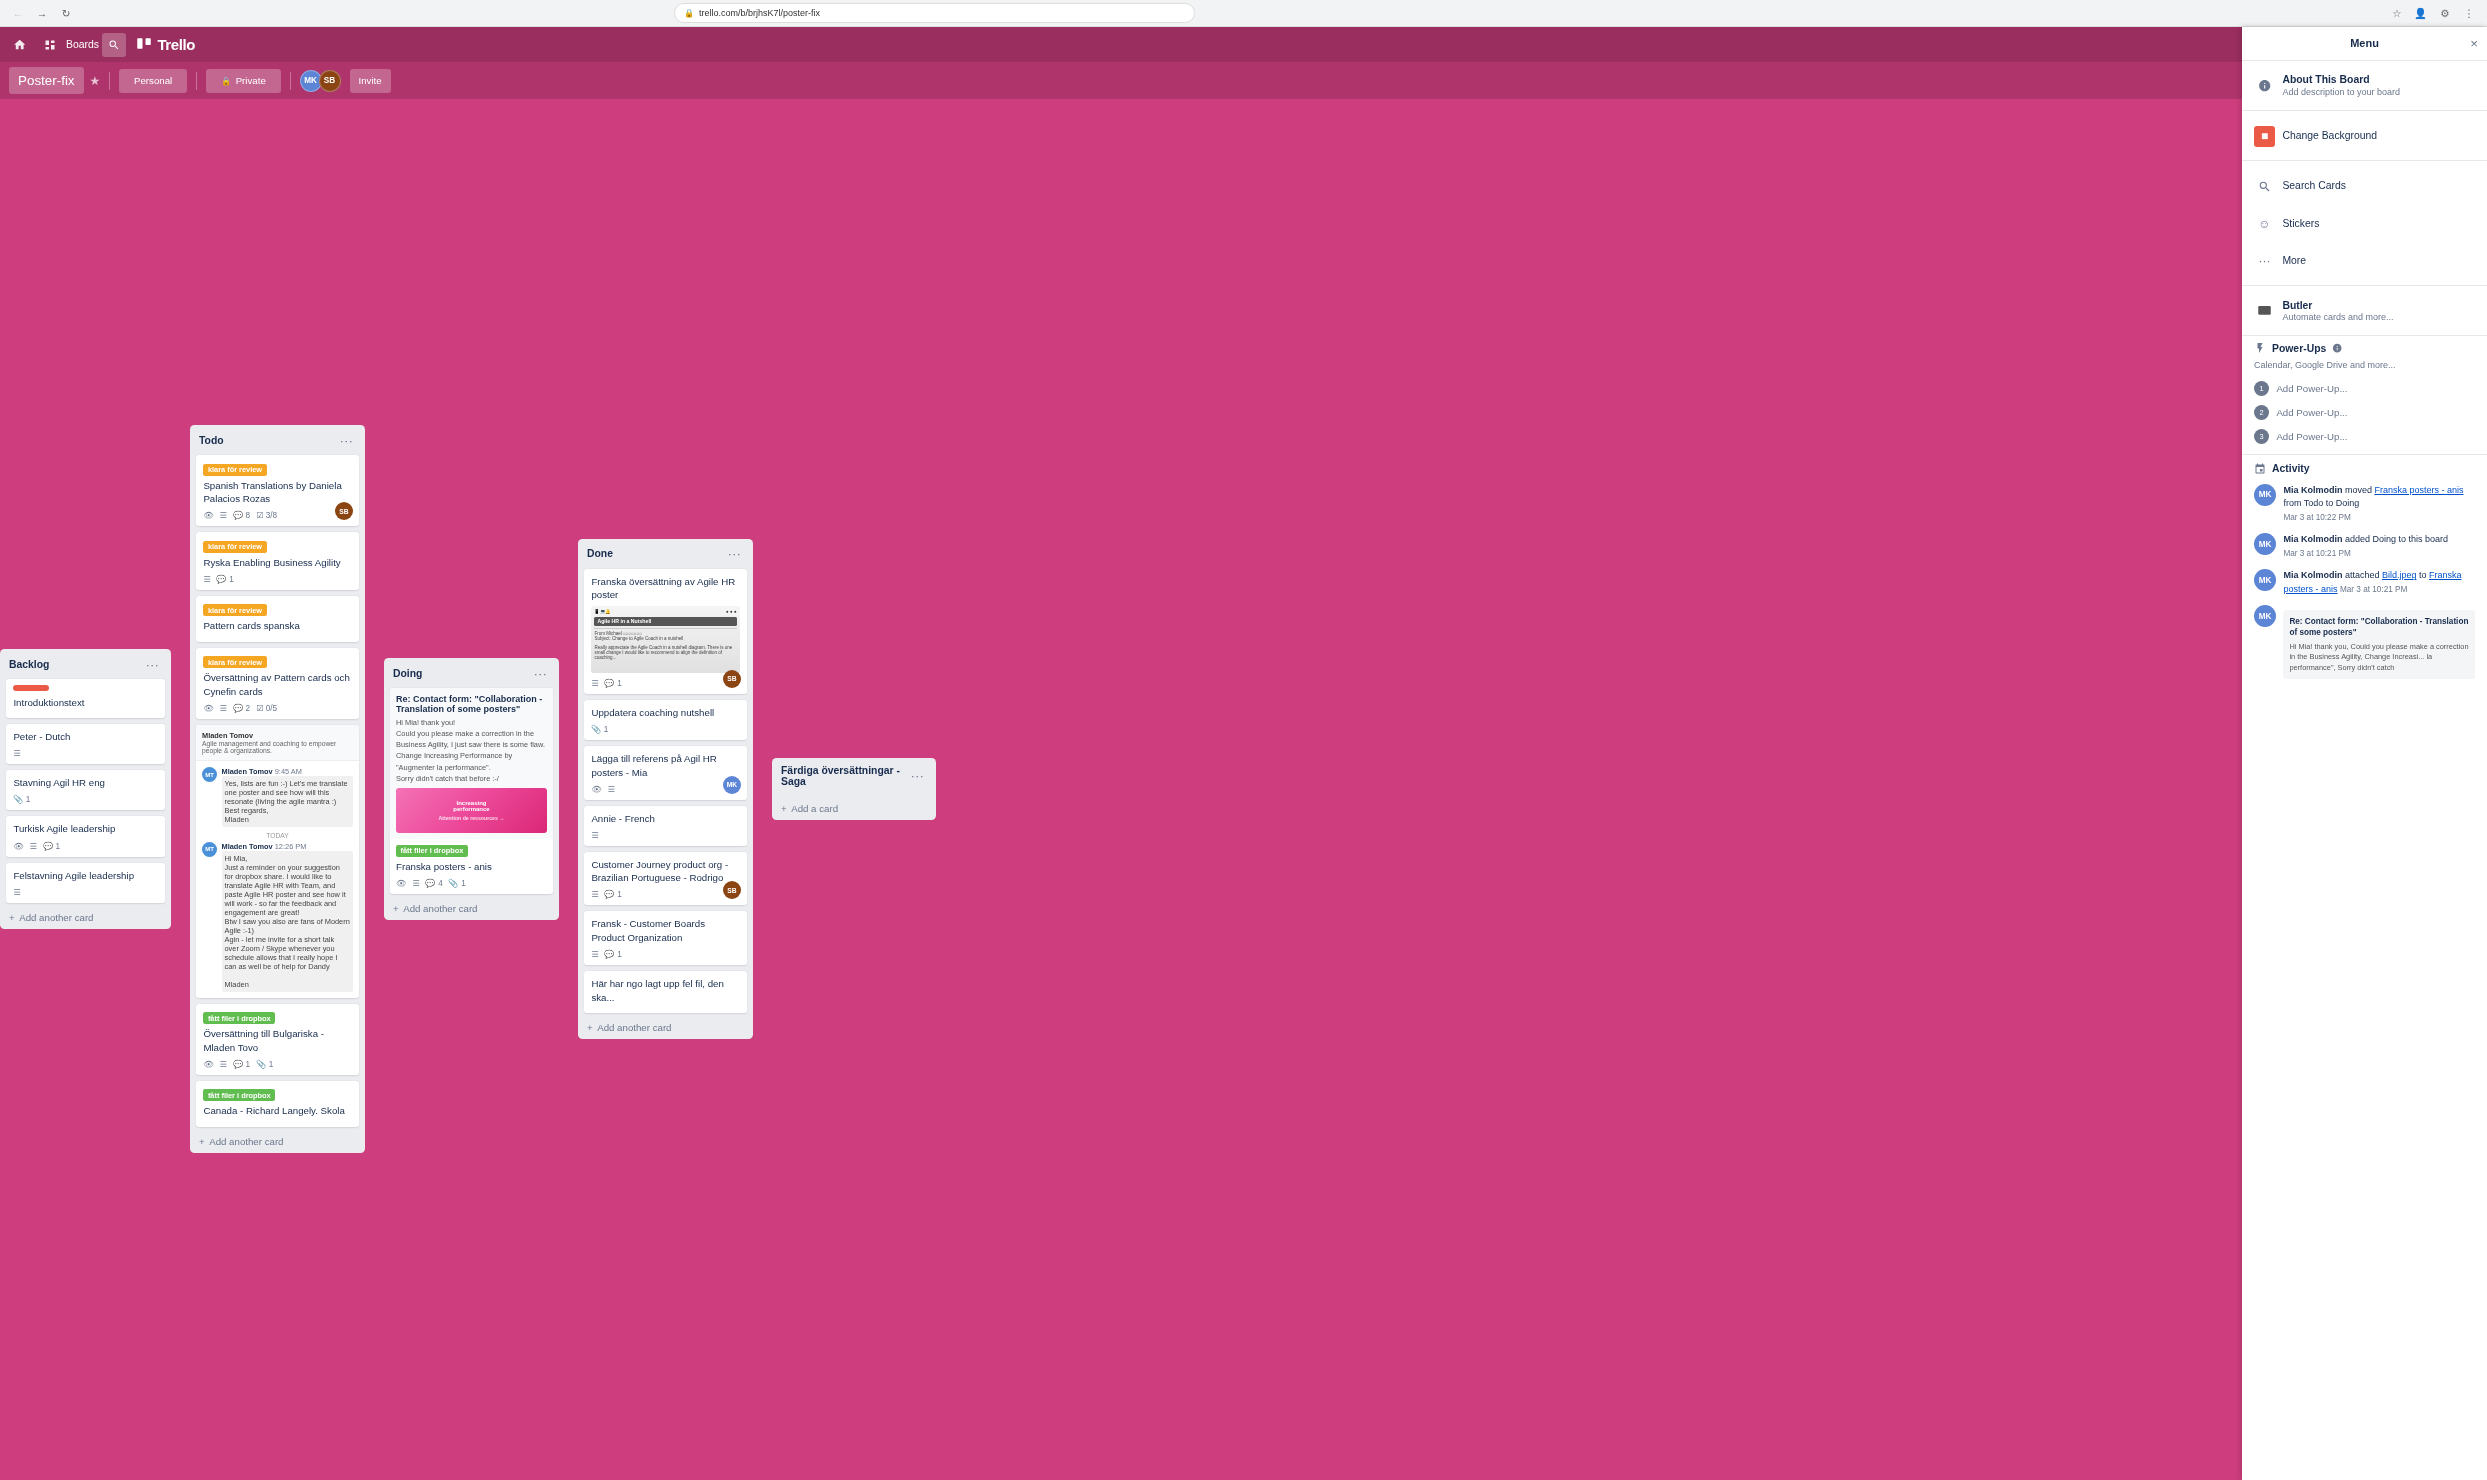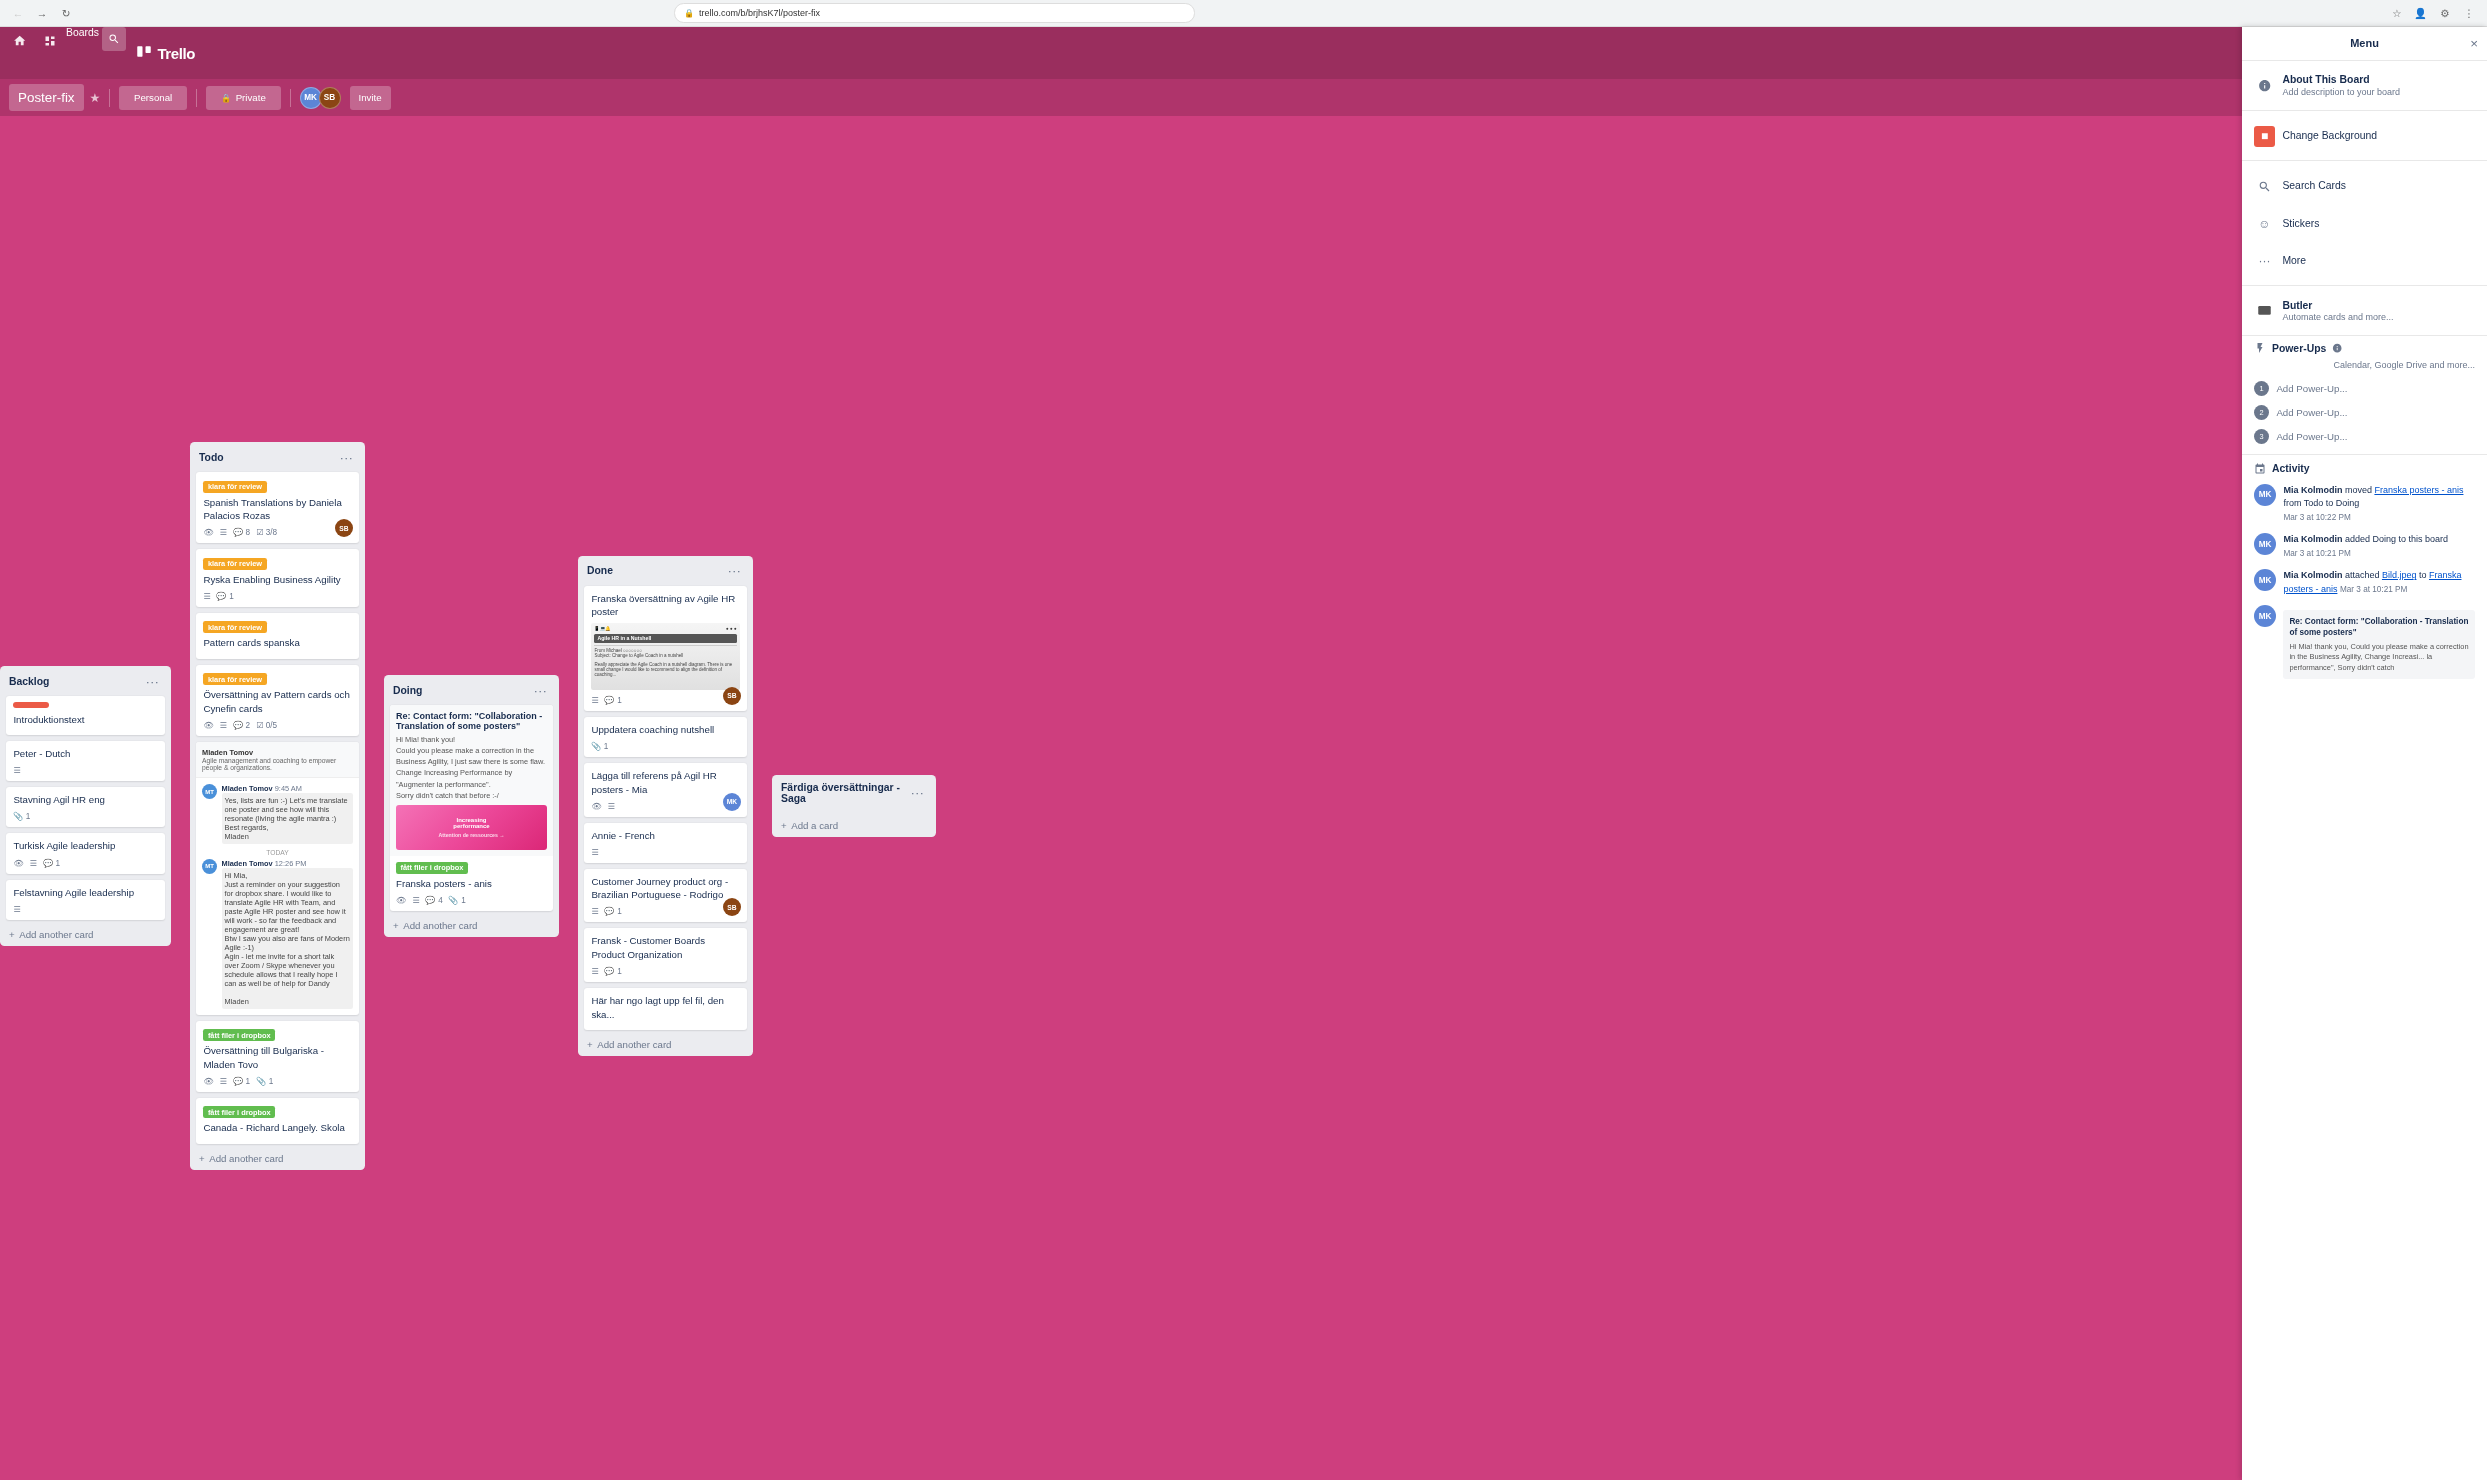--- a/index.html
+++ b/index.html
@@ -42,22 +42,23 @@
     .browser-actions { display: flex; gap: 6px; margin-left: auto; }
     .browser-action-btn {
       width: 18px; height: 18px;
       border: none; background: none;
       cursor: pointer; color: #666; font-size: 10.4px;
     }
 
     
     .app-header {
       background: rgba(0,0,0,0.25);
-      height: 52px;
-      display: flex;
+      height: 35px;
+      display: flex;
+      align-items: center;
       padding: 0 6px;
       gap: 3px;
     }
     .header-icon-btn {
       width: 27px; height: 27px;
       border: none; background: none;
       cursor: pointer;
       color: white;
       font-size: 13.4px;
       display: flex; align-items: center; justify-content: center;
@@ -812,21 +813,21 @@
   <div class="powerups-section">
     <div class="powerups-title">
       <svg width="12" height="12" viewBox="0 0 24 24" fill="#6b778c">
           <path d="M7 2v11h3v9l7-12h-4l4-8z"></path>
         </svg>
       <span>Power-Ups</span>
       <svg width="10.4" height="10.4" viewBox="0 0 24 24" fill="#6b778c">
           <path d="M12 2C6.48 2 2 6.48 2 12s4.48 10 10 10 10-4.48 10-10S17.52 2 12 2zm1 15h-2v-6h2v6zm0-8h-2V7h2v2z"></path>
         </svg>
     </div>
-    <div style="font-size:9px;color:#6b778c;margin-bottom:6px;text-align:right;">Calendar, Google Drive and more...</div>
+    <div style="font-size:9px;color:#6b778c;margin-bottom:6px;">Calendar, Google Drive and more...</div>
     <div class="powerup-add-item">
       <div class="powerup-number">1</div>
       <span>Add Power-Up...</span>
     </div>
     <div class="powerup-add-item">
       <div class="powerup-number">2</div>
       <span>Add Power-Up...</span>
     </div>
     <div class="powerup-add-item">
       <div class="powerup-number">3</div>

